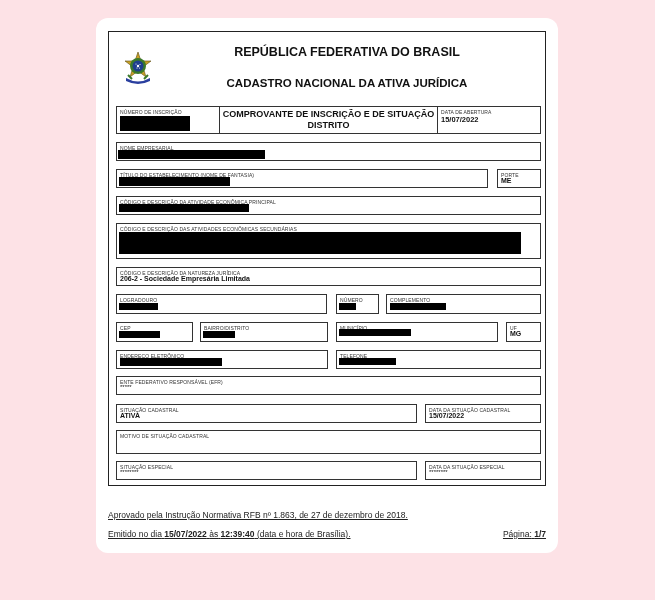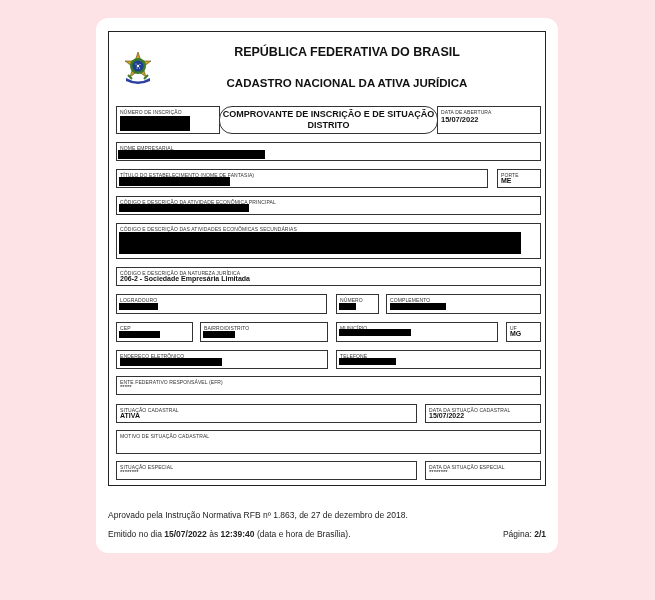--- a/index.html
+++ b/index.html
@@ -71,27 +71,27 @@
     background: #000;
   }
   .comp {
     font-weight: bold;
     font-size: 9px;
     text-align: center;
     line-height: 11px;
     display: flex;
     align-items: center;
     justify-content: center;
-    border-radius: 13px;
   }
   .footer {
     position: absolute;
     font-size: 8.5px;
     color: #222;
     white-space: nowrap;
+    text-decoration: underline;
   }
   .footer b { font-weight: bold; }
 </style>
 </head>
 <body>
 
 <div class="card">
   <div class="doc">
 
     <svg class="emblem" viewBox="0 0 32 36">
@@ -225,15 +225,15 @@
   <div class="footer" style="left:12px; top:492px;">Aprovado pela Instrução Normativa RFB nº 1.863, de 27 de dezembro de 2018.</div>
   <div class="footer" style="left:12px; top:511px;text-align:right;">
     <span>Emitido no dia</span>
     <b>15/07/2022</b>
     <span>às</span>
     <b>12:39:40</b>
     <span>(data e hora de Brasília).</span>
   </div>
   <div class="footer" style="right:12px; top:511px;">
     <span>Página:</span>
-    <b>2/1</b>
+    <b>1/7</b>
   </div>
 </div>
 
 </body></html>

